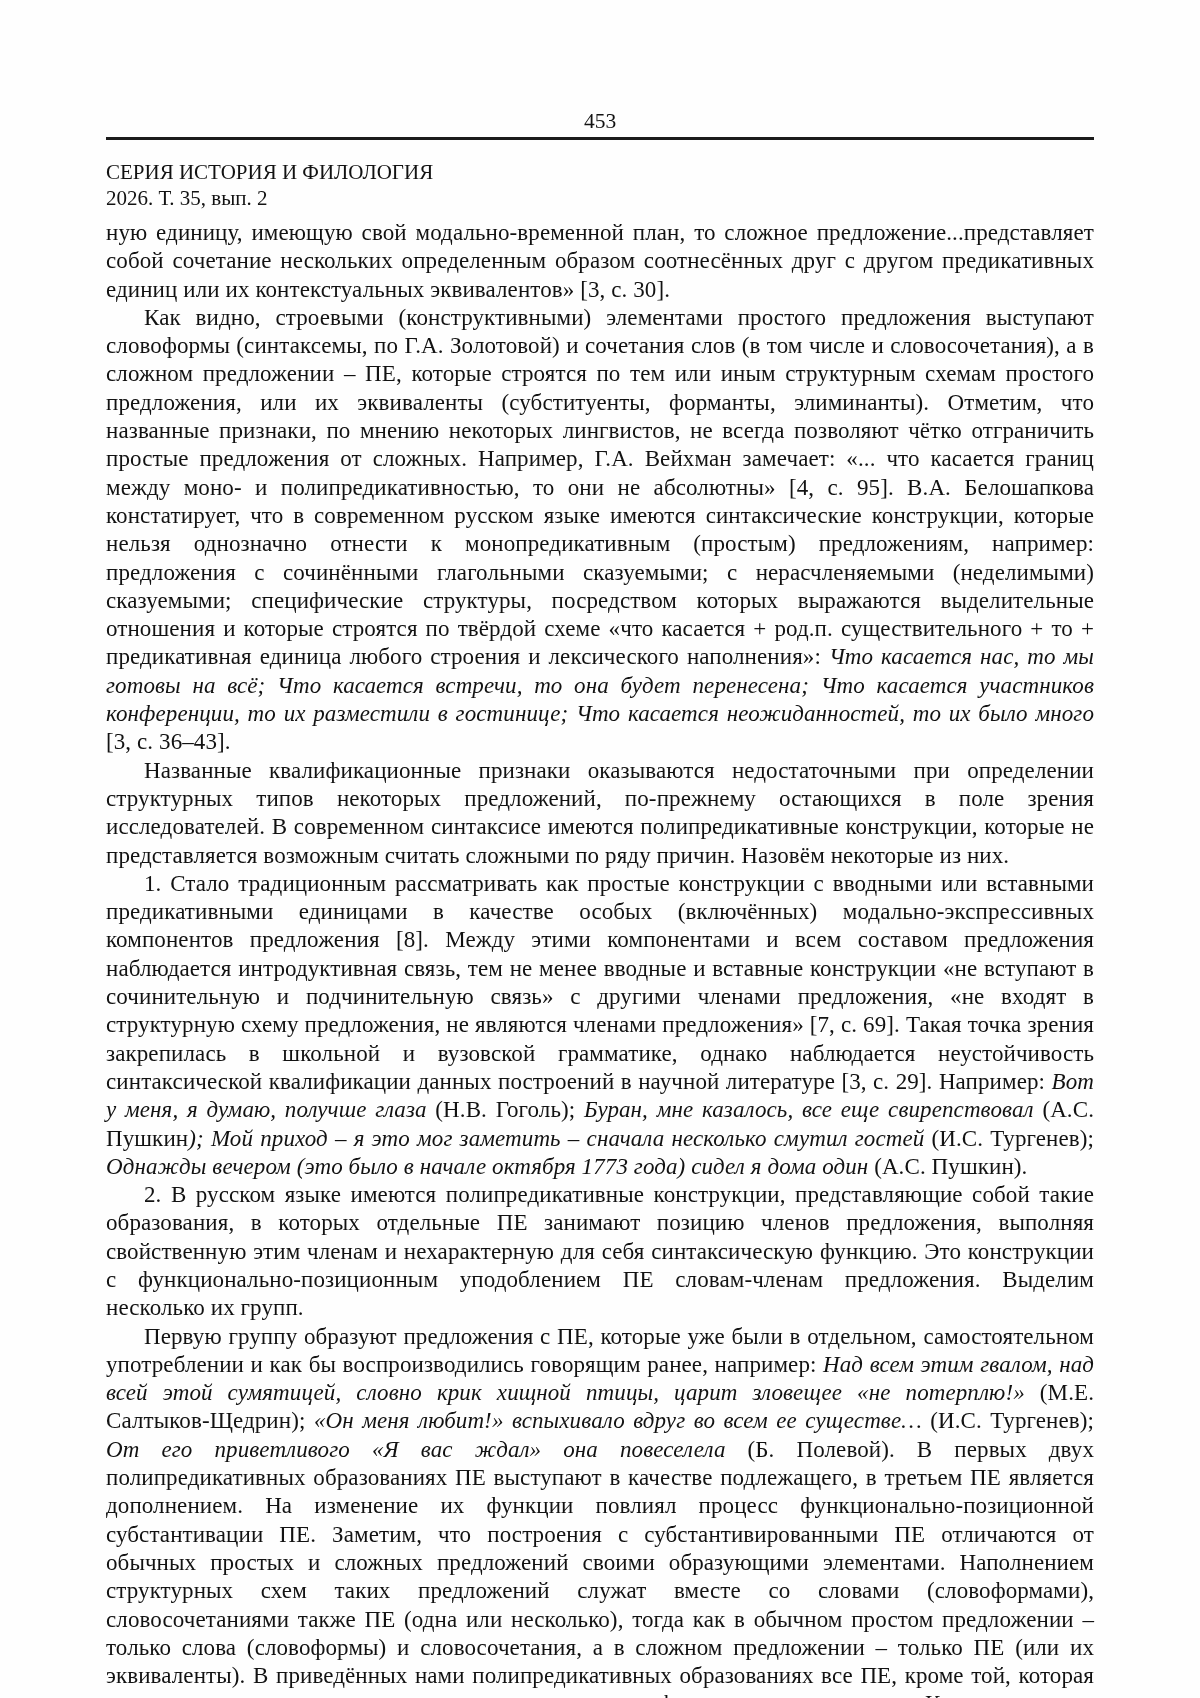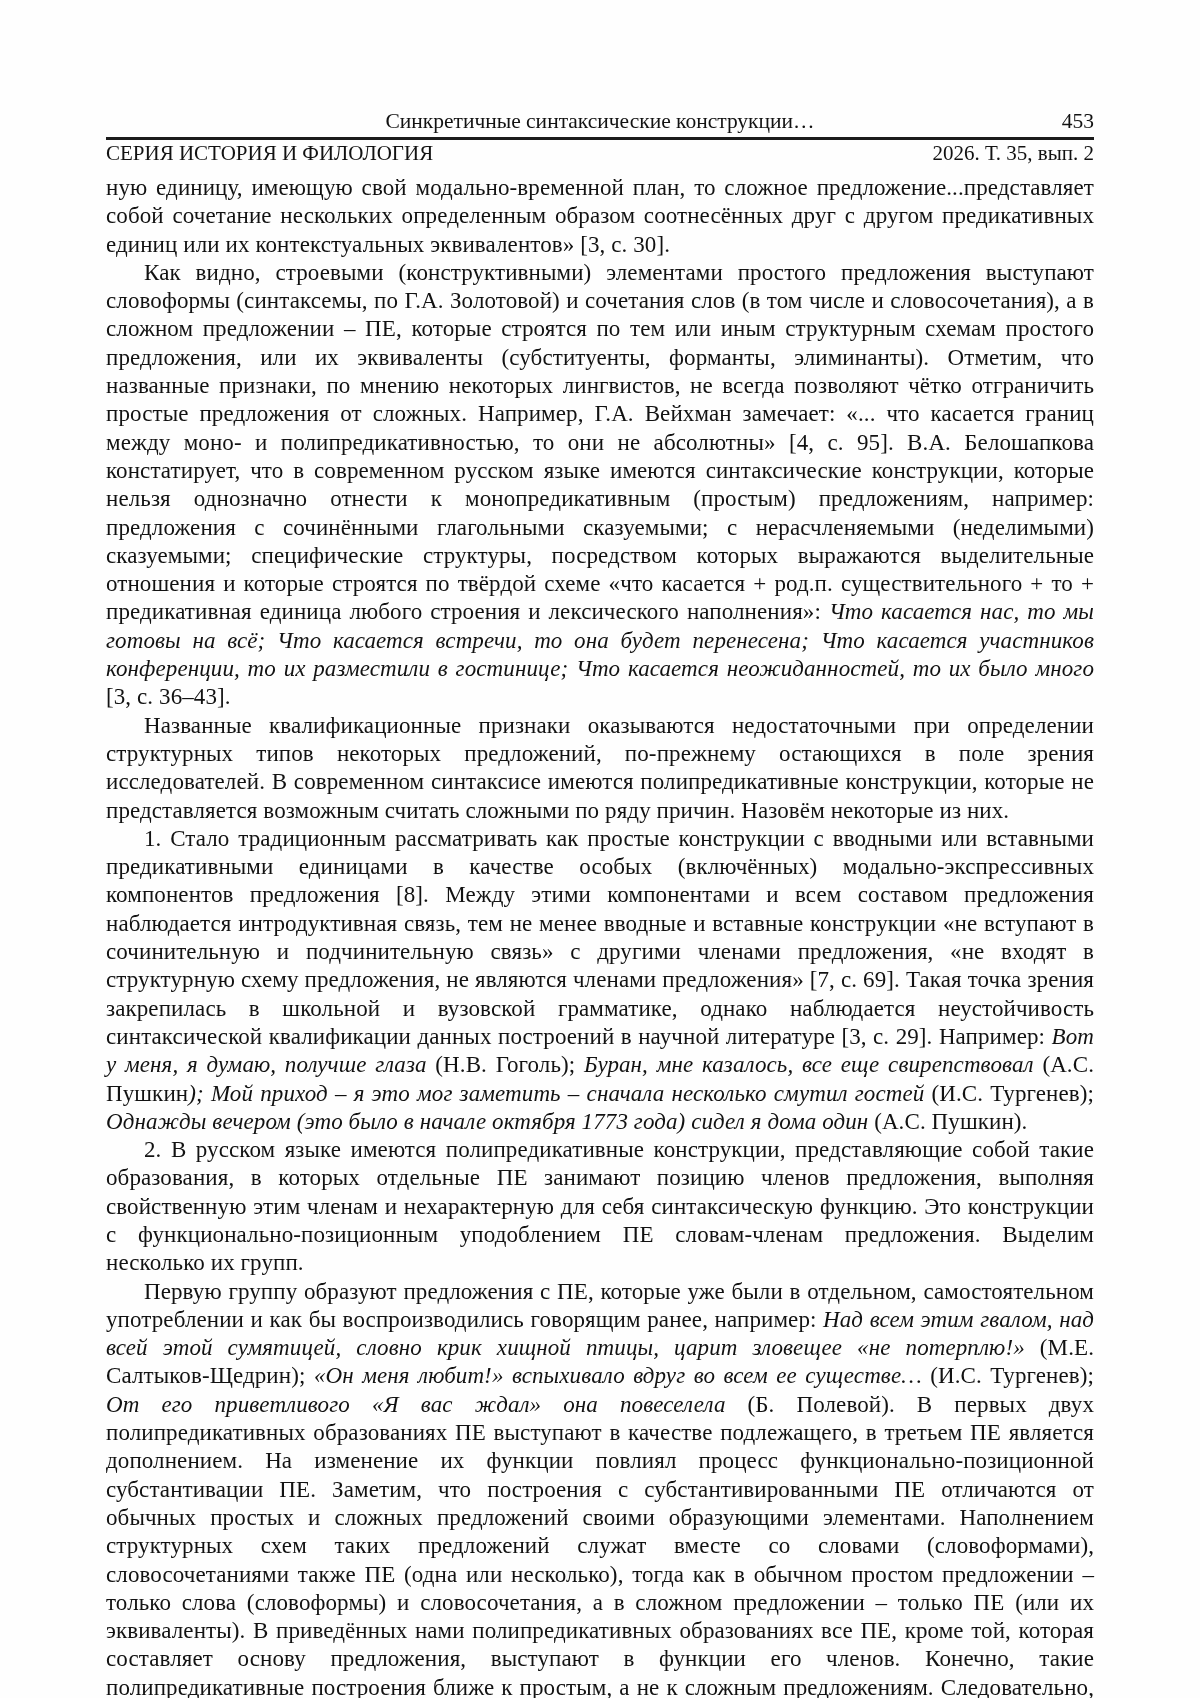--- a/index.html
+++ b/index.html
@@ -34,25 +34,26 @@
   }
   .rh-title {
     text-align: center;
     white-space: nowrap;
   }
   .rh-pagenum {
     text-align: right;
   }
   .rh-row2 {
     display: flex;
-    justify-content: space-between;
+    justify-content: center;
     align-items: baseline;
     font-size: 21px;
     line-height: 26px;
-    padding-top: 0;
+    padding-top: 19px;
+    flex-direction: column;
   }
   
   .article {
     margin-top: 8px;
     font-size: 23px;
     line-height: 28.3px;
     text-align: justify;
     letter-spacing: 0.1px;
   }
   .article p {
@@ -69,21 +70,20 @@
 </style>
 </head>
 <body>
 
 <div class="page">
   <div class="page-inner">
 
     <header class="running-head">
       <div class="rh-row1">
         <span></span>
-        <span class="rh-title">Синкретичные синтаксические конструкции…</span>
         <span class="rh-pagenum">453</span>
       </div>
       <div class="rh-row2">
         <span>СЕРИЯ ИСТОРИЯ И ФИЛОЛОГИЯ</span>
         <span>2026. Т. 35, вып. 2</span>
       </div>
     </header>
 
     <main class="article">
 

